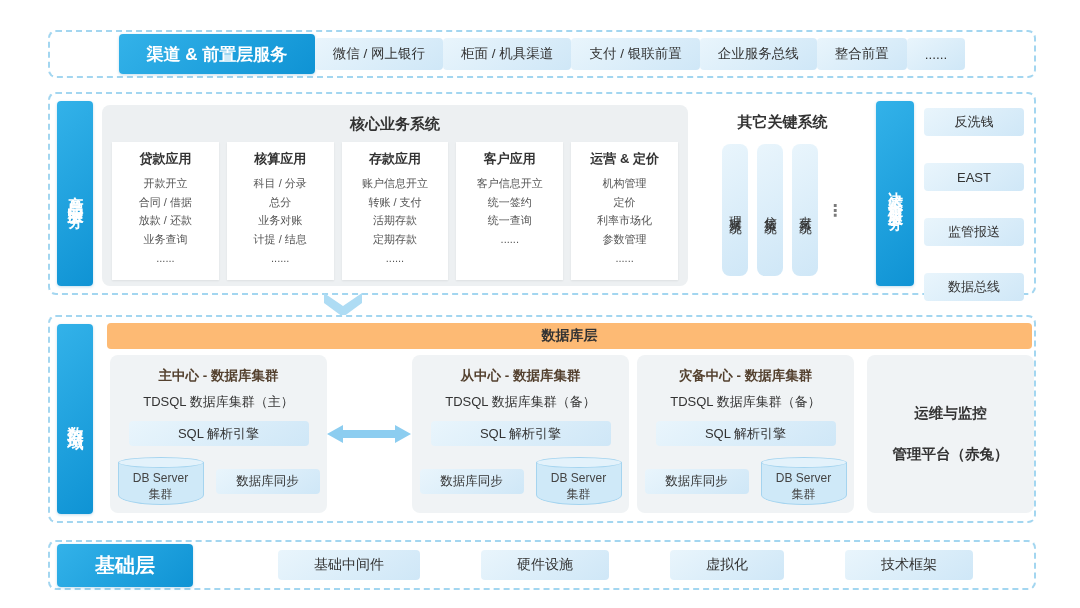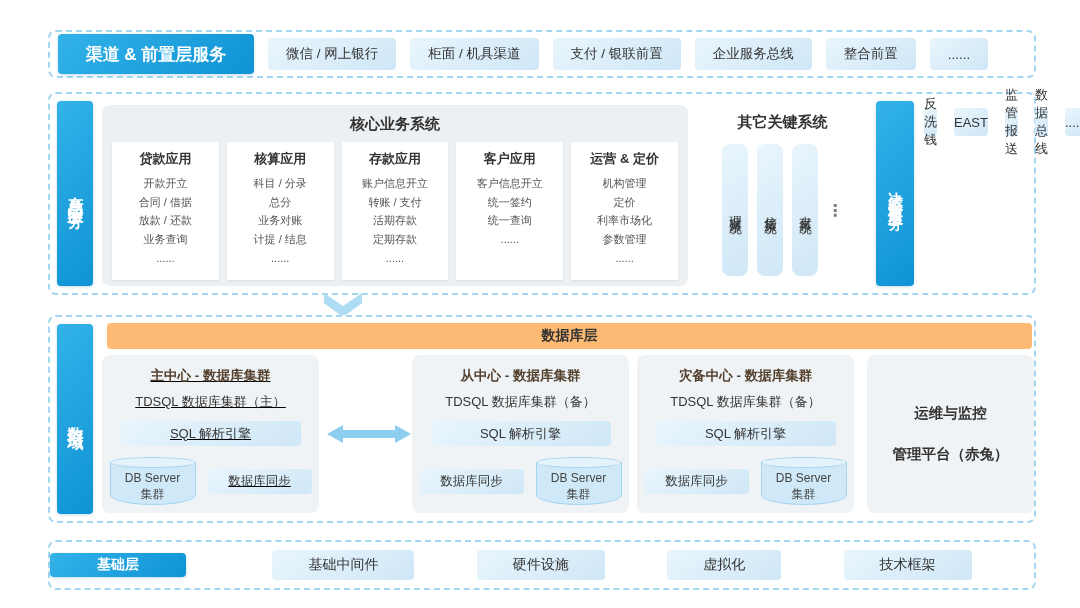--- a/index.html
+++ b/index.html
@@ -20,21 +20,21 @@
   .vbar{
     writing-mode:vertical-rl;text-orientation:upright;letter-spacing:4px;
   }
   .pill{
     background:linear-gradient(145deg,#e9f5fc 0%,#cfe7f7 100%);
     border-radius:4px;color:#333;
     display:flex;align-items:center;justify-content:center;
   }
   
   .row-channel{left:48px;top:30px;width:988px;height:48px;
-    display:flex;align-items:center;gap:14px;padding:0 8px;}
+    display:flex;align-items:center;padding:0 8px;justify-content:center;}
   .channel-label{width:196px;height:40px;font-size:17px;flex-shrink:0;}
   .channel-pill{height:32px;padding:0 18px;font-size:13.5px;white-space:nowrap;}
   
   .row-product{left:48px;top:92px;width:988px;height:203px;}
   .product-bar{position:absolute;left:7px;top:7px;width:36px;height:185px;font-size:16px;}
   .gray-panel{background:#edf0f2;border-radius:8px;}
   .core-box{position:absolute;left:52px;top:11px;width:586px;height:181px;
     box-sizing:border-box;padding:6px 10px;}
   .core-title{text-align:center;font-weight:bold;font-size:15px;color:#333;margin:4px 0 8px;}
   .core-cols{display:flex;gap:8px;height:138px;}
@@ -43,33 +43,33 @@
   .col-header{font-weight:bold;font-size:13px;color:#333;margin-bottom:6px;}
   .col-item{font-size:11px;color:#555;line-height:1.7;}
   .other-box{position:absolute;left:650px;top:11px;width:165px;height:181px;}
   .other-title{text-align:center;font-weight:bold;font-size:15px;color:#333;margin-top:8px;}
   .other-pills{display:flex;justify-content:center;align-items:flex-start;gap:9px;margin-top:12px;}
   .vpill{width:26px;height:132px;font-size:12.5px;letter-spacing:2px;
     writing-mode:vertical-rl;text-orientation:upright;border-radius:8px;}
   .vdots{align-self:center;font-size:16px;font-weight:bold;color:#7a7a7a;}
   .decision-bar{position:absolute;left:826px;top:7px;width:38px;height:185px;font-size:15px;}
   .decision-pills{position:absolute;left:874px;top:14px;width:100px;
-    display:flex;flex-direction:row;gap:17px;}
+    display:flex;flex-direction:column;gap:27px;}
   .dpill{height:28px;font-size:13px;}
   
   .down-arrow{position:absolute;left:324px;top:293px;}
   
   .row-data{left:48px;top:315px;width:988px;height:208px;}
   .data-bar{position:absolute;left:7px;top:7px;width:36px;height:190px;font-size:16px;}
   .dblayer-bar{position:absolute;left:57px;top:6px;width:925px;height:26px;
     background:#fdba74;border-radius:4px;display:flex;align-items:center;justify-content:center;
     font-weight:bold;font-size:14px;color:#333;}
   .cluster{position:absolute;top:38px;width:217px;height:158px;background:#f0f3f5;
     border-radius:8px;text-align:center;box-sizing:border-box;}
-  .c1{left:52px;text-decoration:underline;} .c2{left:362px;} .c3{left:587px;}
+  .c1{left:60px;} .c2{left:362px;} .c3{left:587px;}
   .ops{left:817px;width:167px;display:flex;flex-direction:column;
     align-items:center;justify-content:center;gap:22px;}
   .cl-title{font-weight:bold;font-size:13.5px;color:#54412f;margin-top:12px;}
   .cl-sub{font-size:13px;color:#333;margin-top:8px;}
   .engine{width:180px;height:25px;margin:10px auto 0;font-size:13px;}
   .cl-bottom{display:flex;align-items:center;justify-content:center;gap:12px;margin-top:11px;}
   .sync{width:104px;height:25px;font-size:12.5px;}
   .ops-line{font-weight:bold;font-size:14.5px;color:#333;}
   .dbl-arrow{position:absolute;left:277px;top:108px;}
   
@@ -77,21 +77,21 @@
   .cyl-top{position:absolute;left:0;right:0;top:0;height:11px;background:#e3f2fb;
     border:1px solid #a5d4ef;border-radius:50%;box-sizing:border-box;}
   .cyl-body{position:absolute;left:0;right:0;top:5px;bottom:0;background:#cfe9f8;
     border:1px solid #a5d4ef;border-top:none;box-sizing:border-box;
     border-radius:0 0 43px 43px / 0 0 10px 10px;}
   .cyl-label{position:absolute;left:0;width:100%;top:13px;text-align:center;
     font-size:12px;line-height:1.35;color:#444;white-space:pre-line;}
   
   .row-foundation{left:48px;top:540px;width:988px;height:50px;
     display:flex;align-items:center;}
-  .foundation-label{width:136px;height:24px;font-size:14px;flex-shrink:0;}
+  .foundation-label{width:136px;height:43px;font-size:20px;margin-left:7px;flex-shrink:0;}
   .fpills{flex:1;display:flex;justify-content:space-evenly;align-items:center;margin-left:24px;}
   .fpill{height:30px;padding:0 36px;font-size:14px;white-space:nowrap;}
 </style>
 </head>
 <body>
 
 <div class="canvas">
 
   <div class="dashed row-channel">
     <div class="blue-label channel-label">渠道 &amp; 前置层服务</div>

